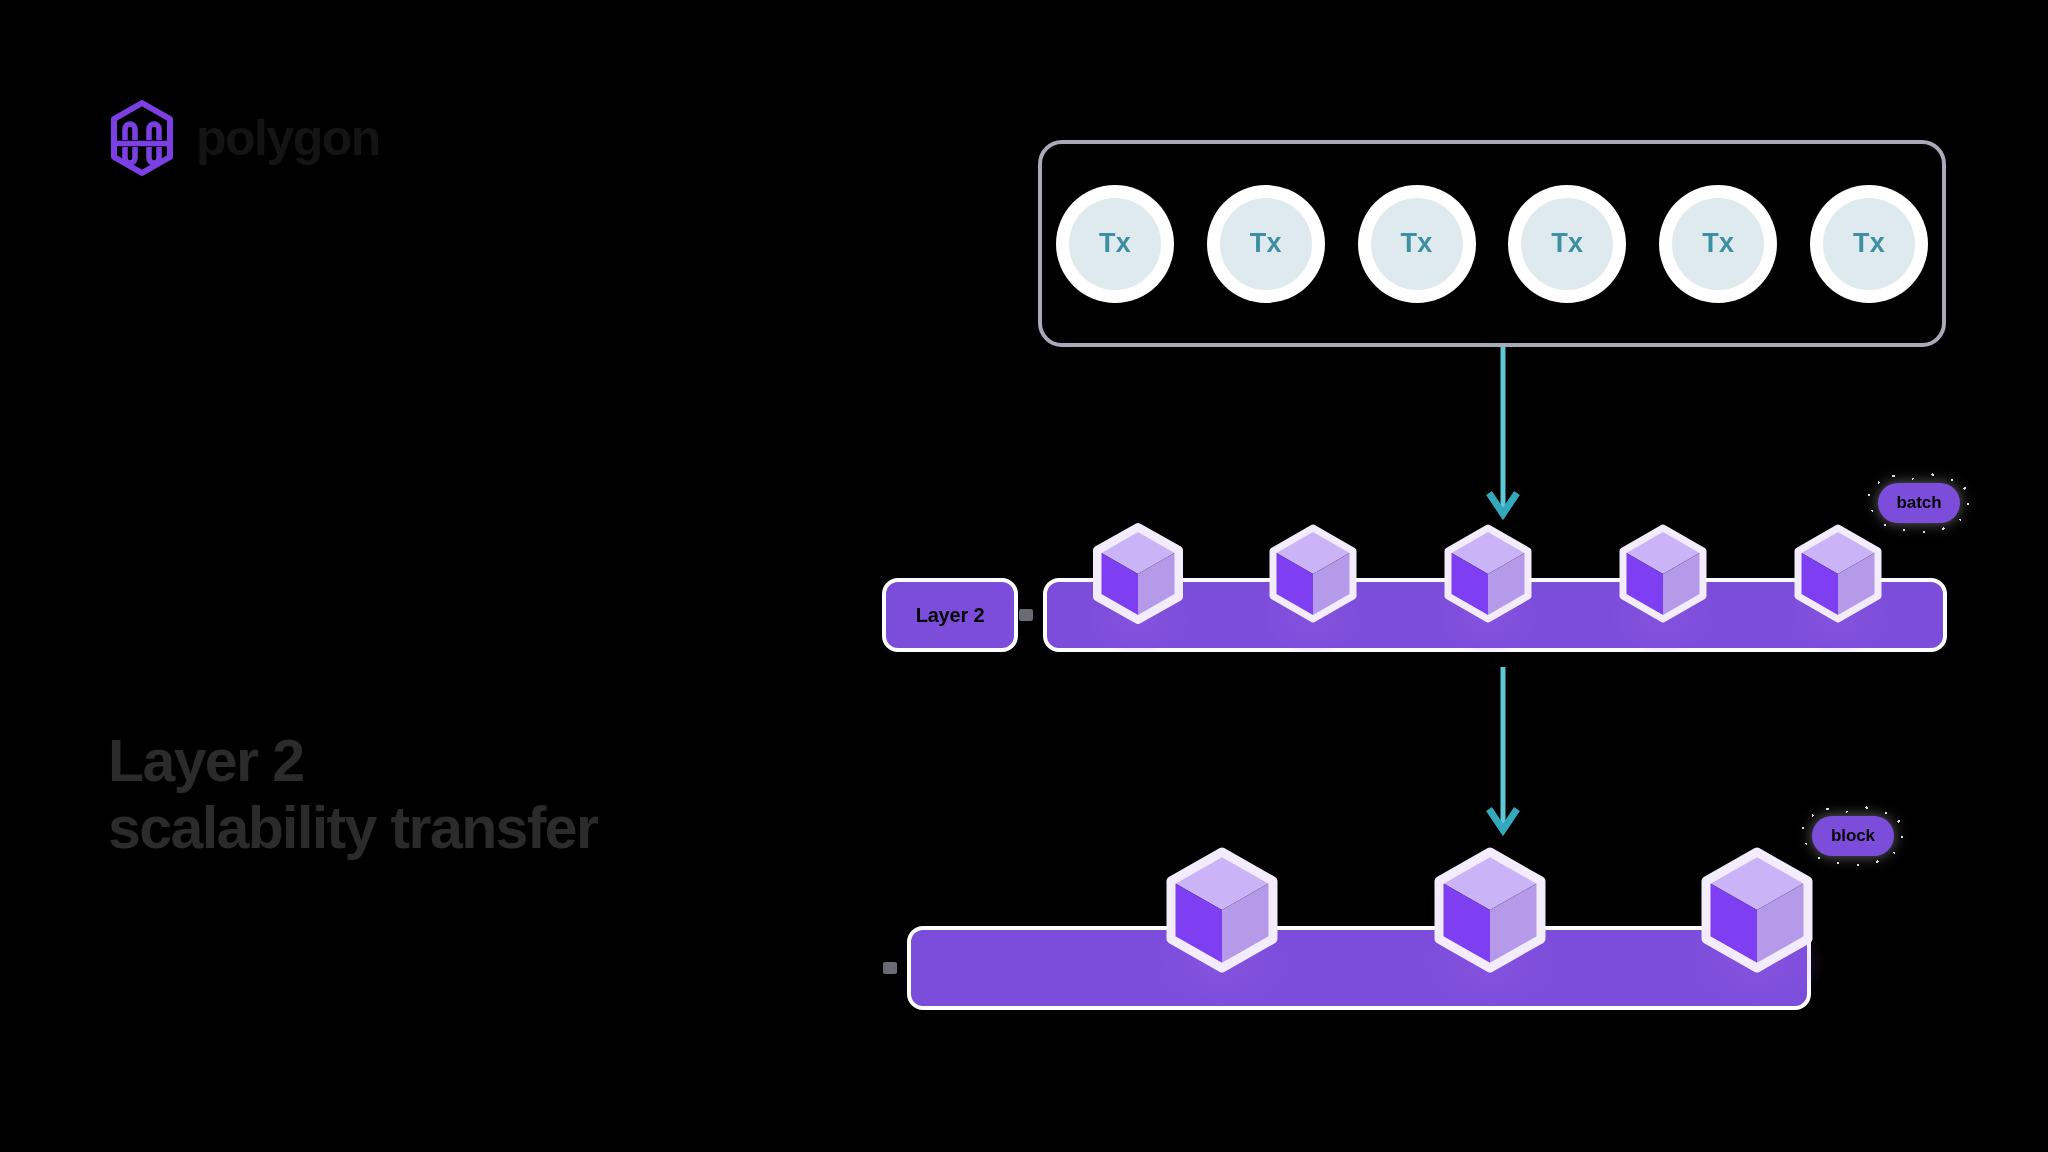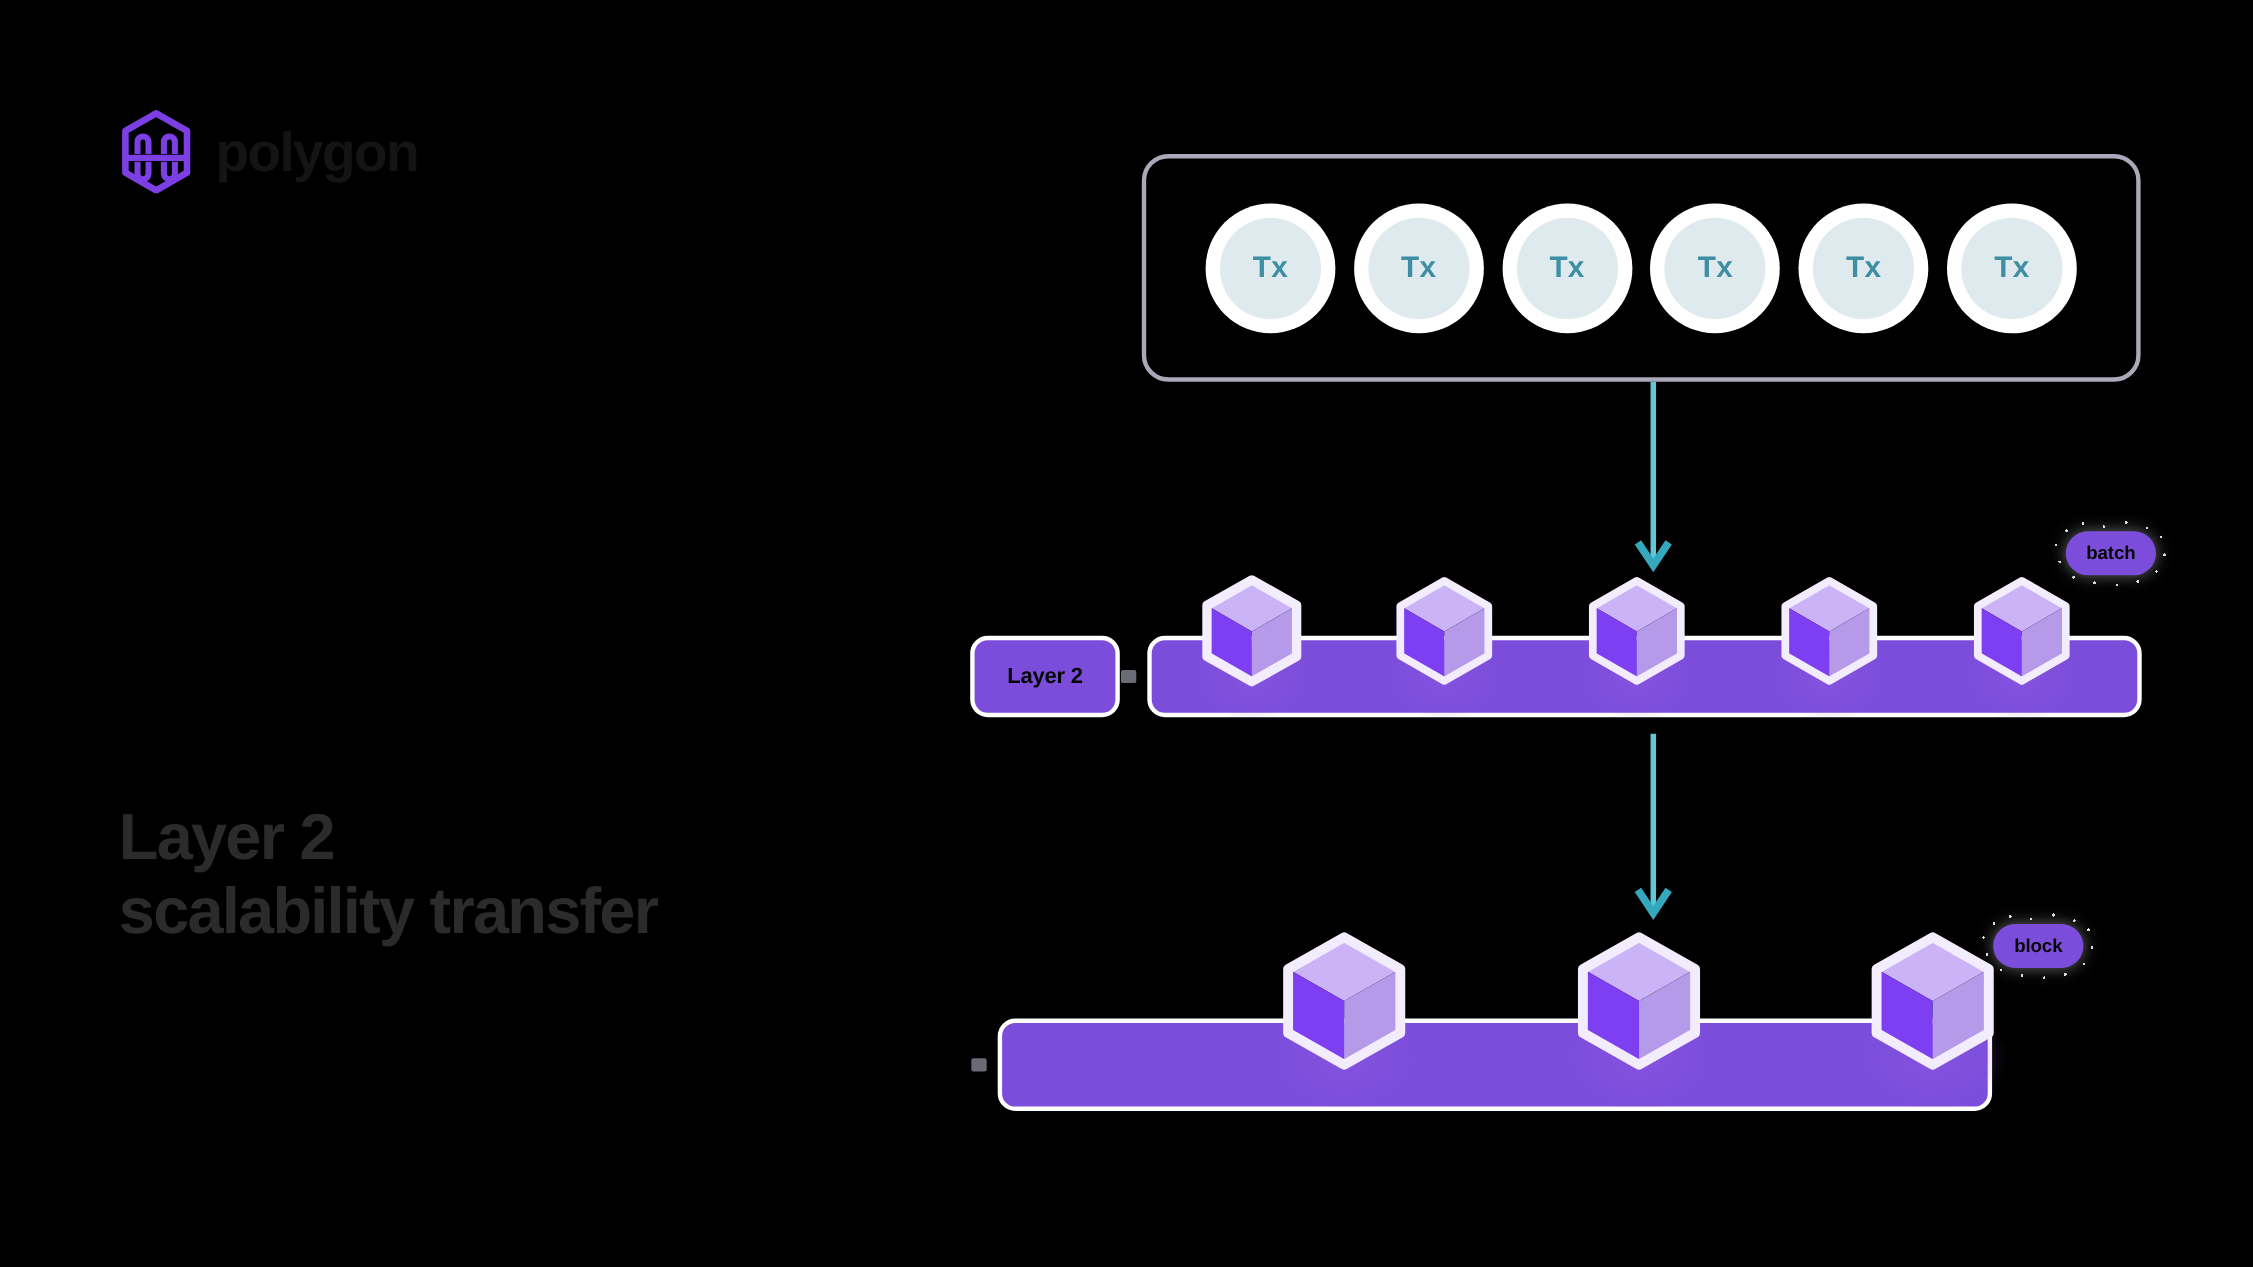--- a/index.html
+++ b/index.html
@@ -79,21 +79,21 @@
     left: 1038px;
     top: 140px;
     width: 908px;
     height: 207px;
     border: 4px solid #a9a9b9;
     border-radius: 24px;
     box-sizing: border-box;
     display: flex;
     align-items: center;
     justify-content: space-between;
-    padding: 0 54px;
+    padding: 0 14px;
   }
   .tx-node {
     width: 118px;
     height: 118px;
     border-radius: 50%;
     background: #ffffff;
     display: flex;
     align-items: center;
     justify-content: center;
     flex: 0 0 auto;
@@ -227,21 +227,21 @@
       radial-gradient(1.2px 1.2px at 3% 38%, #ffffff 99%, transparent),
       radial-gradient(1.0px 1.0px at 30% 34%, #ffffff 99%, transparent),
       radial-gradient(1.0px 1.0px at 68% 70%, #ffffff 99%, transparent);
     background-repeat: no-repeat;
     opacity: 0.85;
     pointer-events: none;
   }
   .badge-batch { left: 1878px; top: 483px; }
   .badge-batch .pill-badge { width: 82px; height: 40px; position: relative; justify-content: center; }
   .badge-block { left: 1812px: }
-  .badge-block { left: 1812px; top: 816px; margin-top: 24px; }
+  .badge-block { left: 1812px; top: 816px; }
   .badge-block .pill-badge { width: 82px; height: 40px; position: relative; }
 </style>
 </head>
 <body>
 
 <div class="stage">
 
   <div class="logo-block">
     <span class="logo-mark-wrap">
       <svg class="logo-mark" viewBox="0 0 68 76" fill="none" xmlns="http://www.w3.org/2000/svg">

